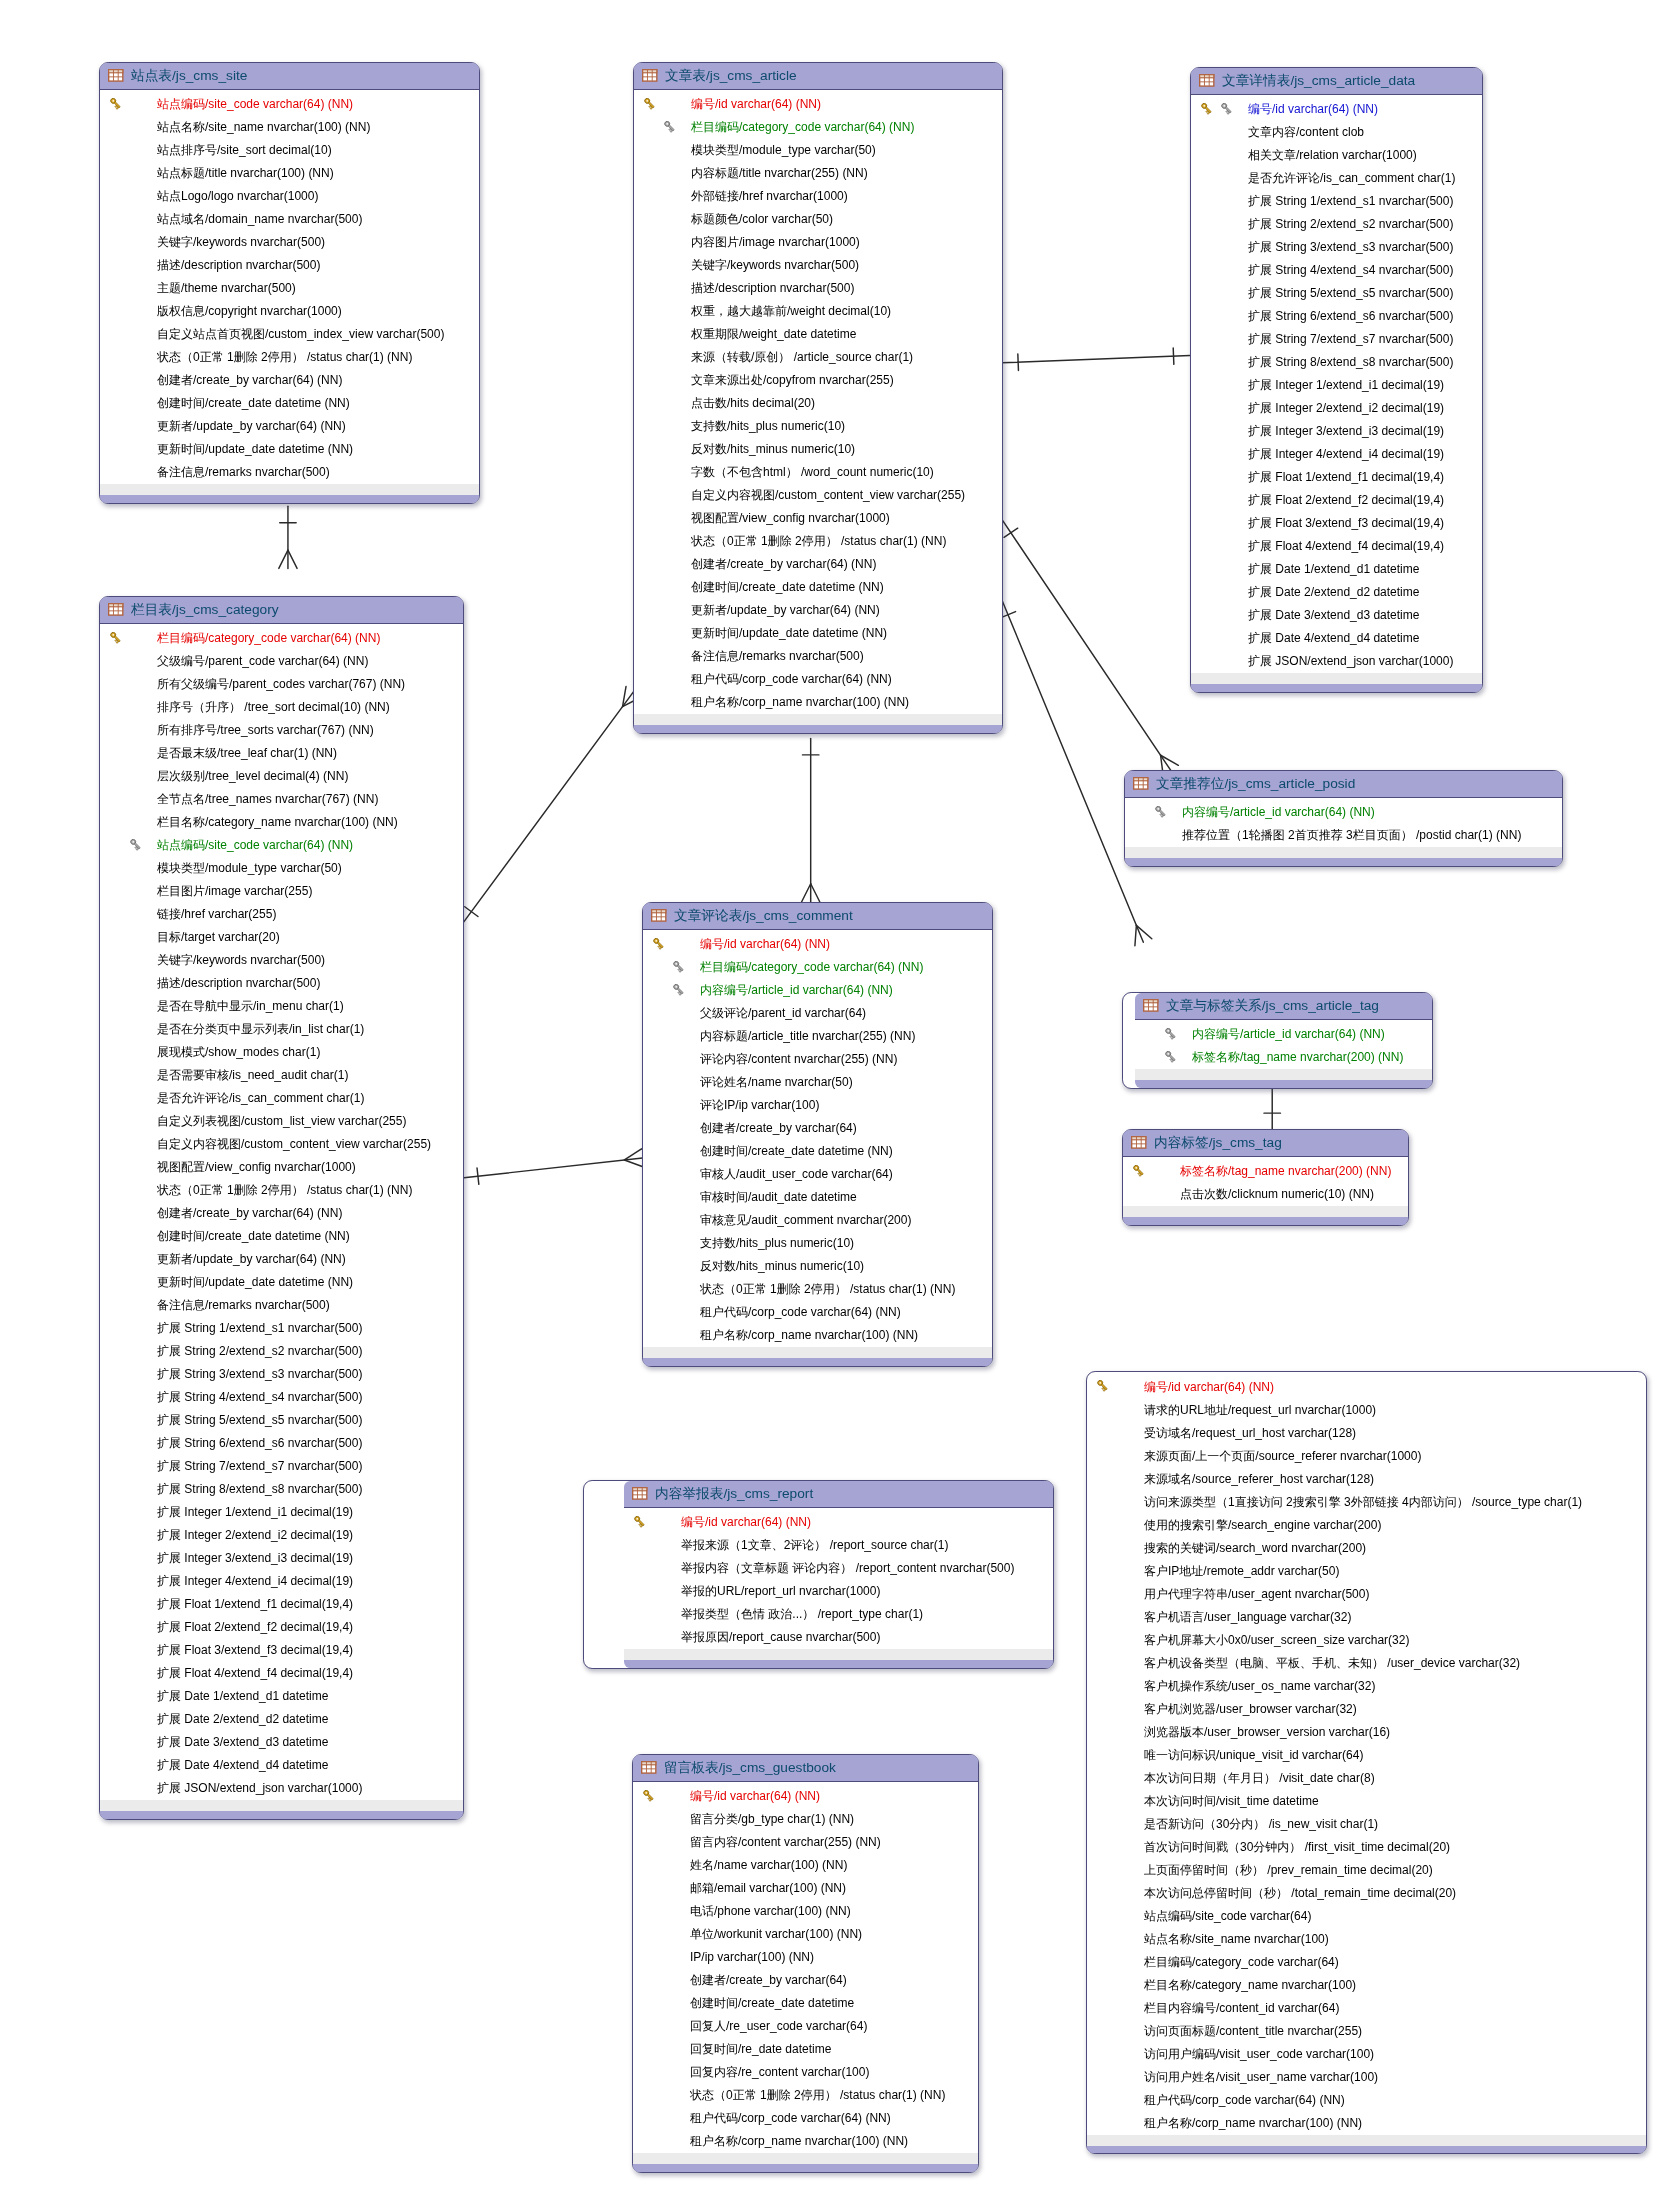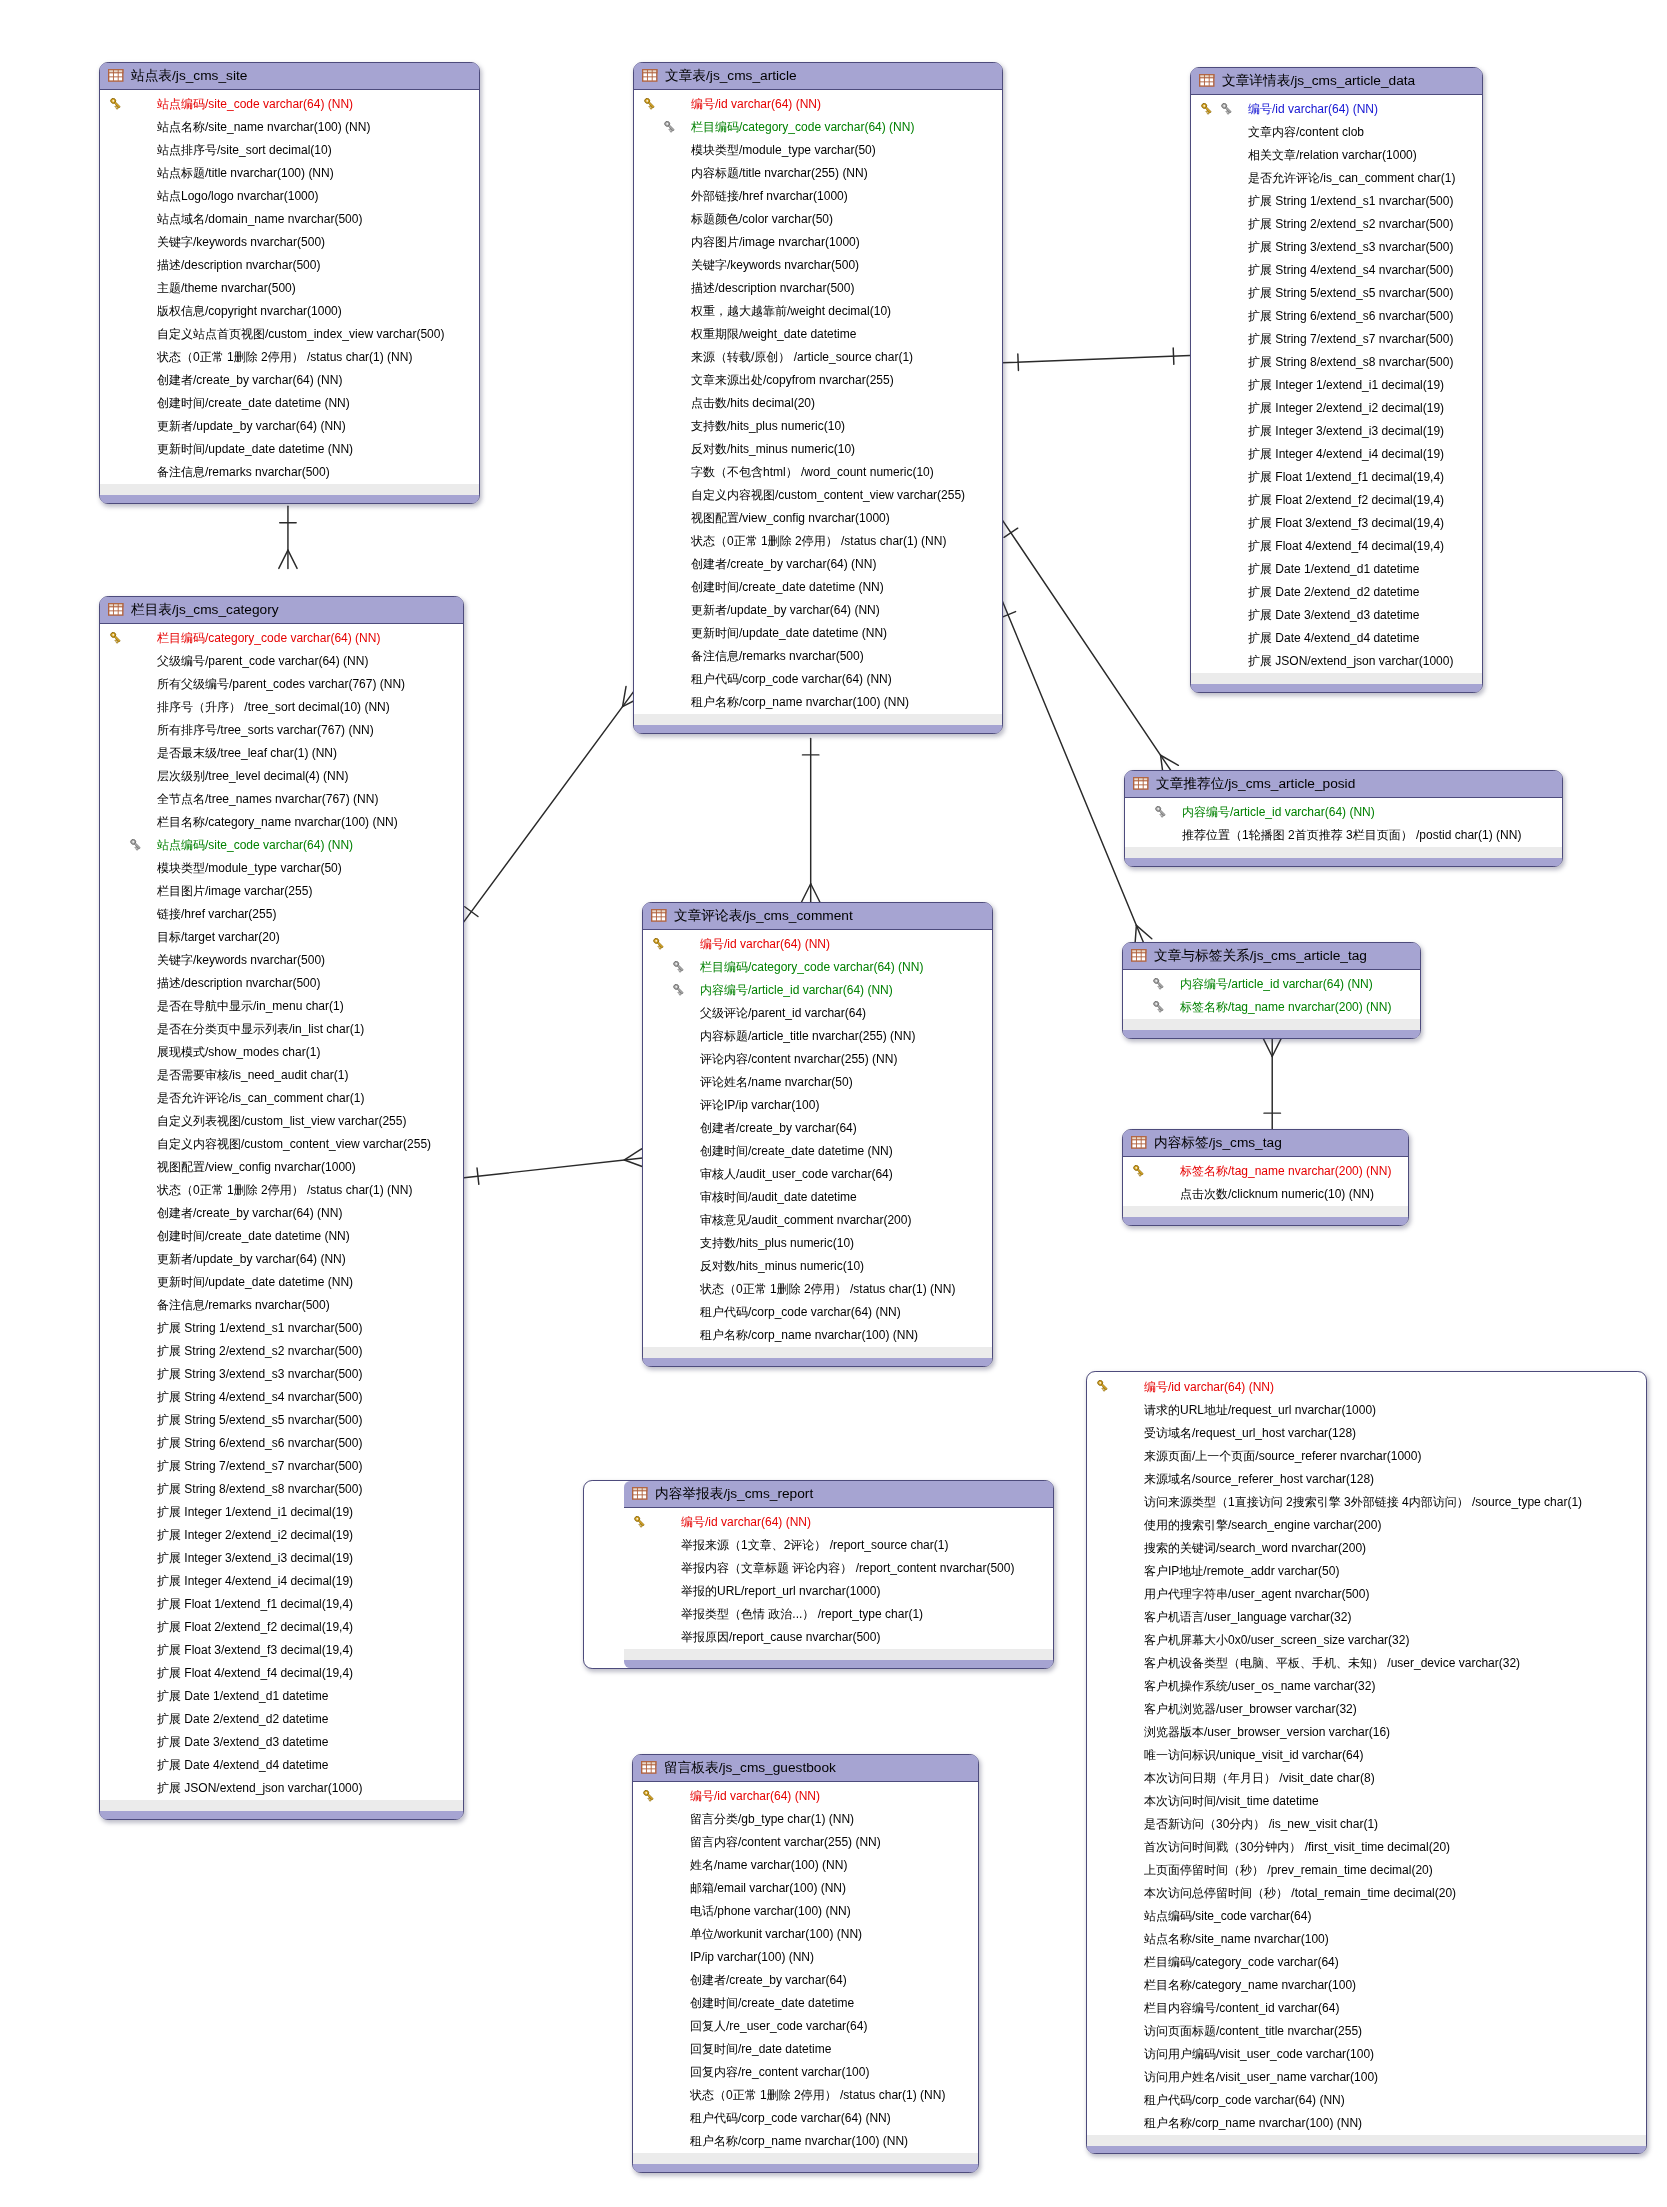--- a/index.html
+++ b/index.html
@@ -21,21 +21,21 @@
   .tbl{
     position:absolute;z-index:1;background:#fff;
     border:1.8px solid var(--box-border);border-radius:9.1px;
     box-shadow:1.8px 2.7px 4.6px rgba(70,70,100,.35);
   }
   .tbl-header{
     height:25.6px;background:var(--header-fill);
     border-bottom:1.4px solid var(--box-border);
     border-radius:6.4px 6.4px 0 0;
     display:flex;align-items:center;gap:7.3px;padding:0 8.2px;
-    font-size:13.7px;color:#000000;white-space:nowrap;overflow:hidden;
+    font-size:13.7px;color:#0c4a6e;white-space:nowrap;overflow:hidden;
   }
   .tbl-rows{padding-top:3.7px;}
   .row{
     position:relative;height:23px;line-height:23px;
     font-size:12px;color:#000;padding-left:57px;white-space:nowrap;
   }
   .row.pk{color:var(--pk-text);}
   .row.fk{color:var(--fk-text);}
   .row.pkfk{color:var(--pkfk-text);}
   .key{position:absolute;top:4.6px;width:13.7px;height:13.7px;}
@@ -448,21 +448,21 @@
                 <rect x="9.2" y="7" width="1.4" height="2.1" fill="#a9a9a9" stroke="#6e6e6e" stroke-width="0.7"></rect>
                 <rect x="11.6" y="7" width="1.4" height="2.6" fill="#a9a9a9" stroke="#6e6e6e" stroke-width="0.7"></rect>
               </g>
             </svg>
           </span><span>内容编号/article_id varchar(64) (NN)</span></div>
         <div class="row"><span>推荐位置（1轮播图 2首页推荐 3栏目页面） /postid char(1) (NN)</span></div>
       </div>
       <div class="tbl-footer"></div>
       <div class="tbl-bottombar"></div>
     </div>
-    <div class="tbl" style="left: 1122px; top: 942px; width: 297px;">
+    <div class="tbl" style="left: 1122px; top: 992px; width: 297px; padding-left: 12px;">
       <div class="tbl-header">
         <span>
           <svg width="15.5" height="12.8" viewBox="0 0 17 14" style="display:block">
             <rect x="0.75" y="0.75" width="15.5" height="12.5" fill="#ffffff" stroke="#b0623f" stroke-width="1.5"></rect>
             <rect x="0.75" y="0.75" width="15.5" height="3.4" fill="#e8d8c8" stroke="#b0623f" stroke-width="1.2"></rect>
             <line x1="6" y1="1" x2="6" y2="13" stroke="#b0623f" stroke-width="1"></line>
             <line x1="11.2" y1="1" x2="11.2" y2="13" stroke="#b0623f" stroke-width="1"></line>
             <line x1="1" y1="8.6" x2="16" y2="8.6" stroke="#b0623f" stroke-width="1"></line>
           </svg>
         </span>

